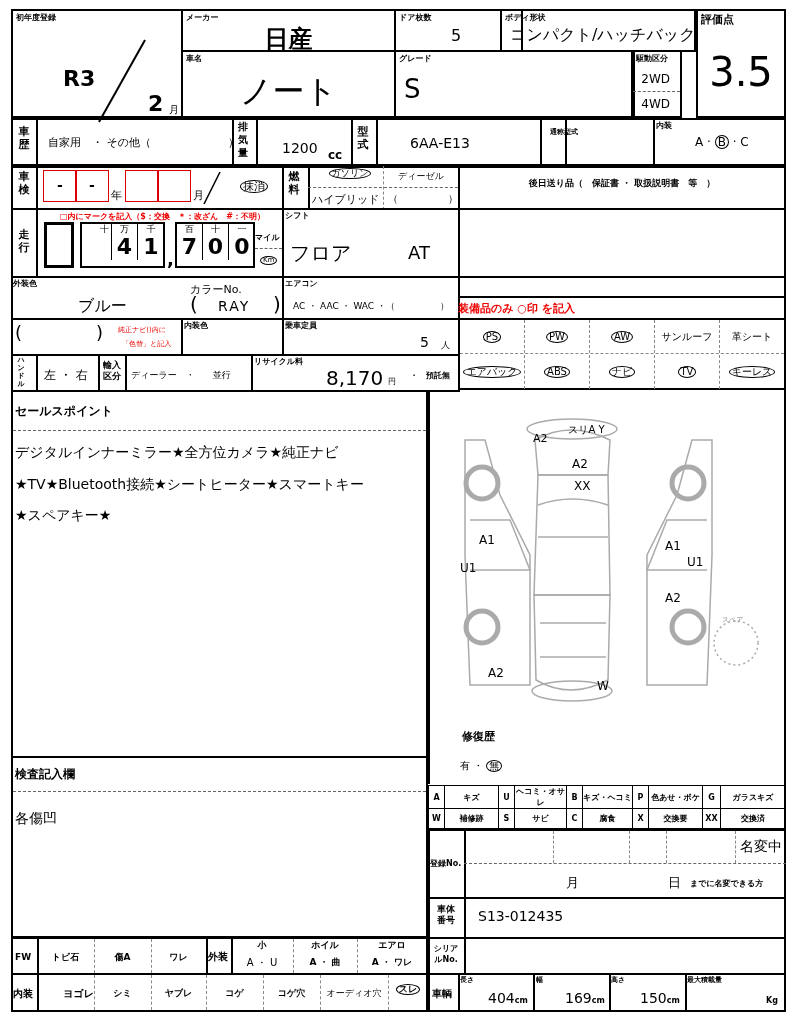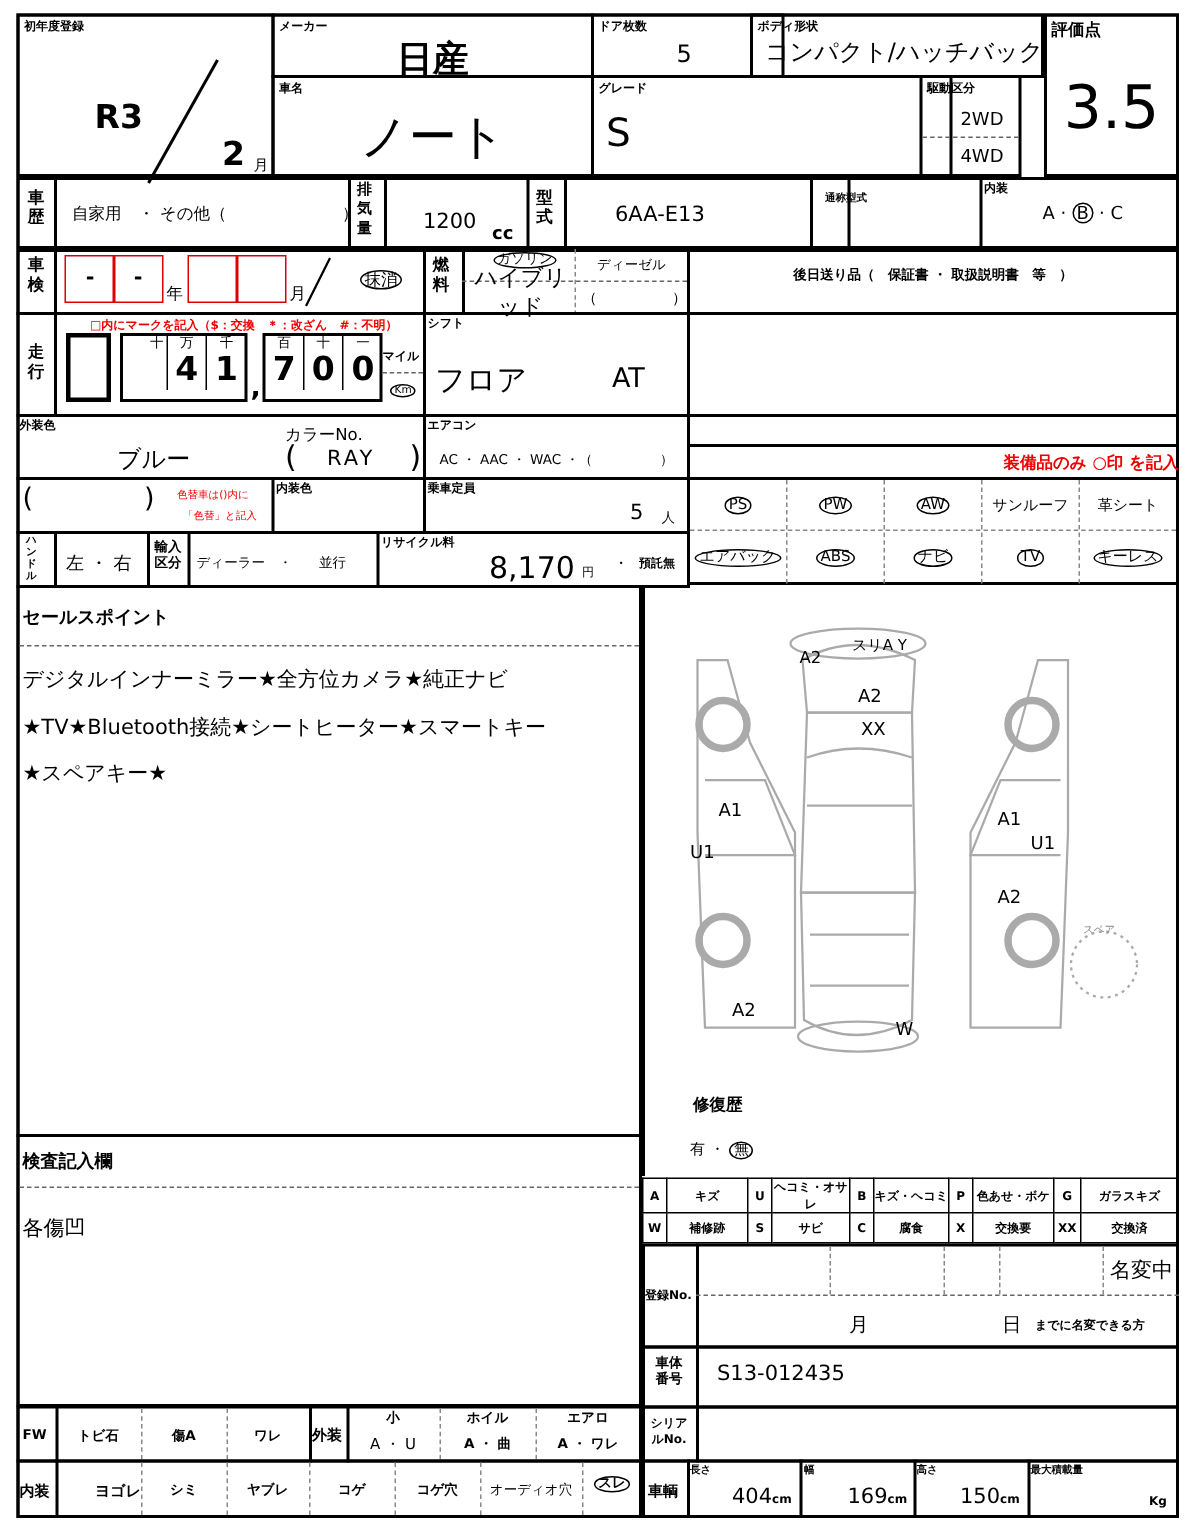--- a/index.html
+++ b/index.html
@@ -46,21 +46,21 @@
   <div class="abs" style="left:55px;top:15px;font-size:16px">5</div>
 </div>
 <div class="abs b" style="left:500px;top:9px;width:196px;height:43px">
   <span class="lbl">ボディ形状</span>
   <div class="abs" style="left:8px;top:14px;font-size:16px;white-space:nowrap">コンパクト/ハッチバック</div>
 </div>
 <div class="abs b" style="left:394px;top:50px;width:241px;height:68px">
   <span class="lbl">グレード</span>
   <div class="abs" style="left:8px;top:22px;font-size:26px">S</div>
 </div>
-<div class="abs b" style="left:613px;top:50px;width:68px;height:68px">
+<div class="abs b" style="left:631px;top:50px;width:51px;height:68px">
   <span class="lbl">駆動区分</span>
   <div class="abs" style="right:10px;top:20px;font-size:12px">2WD</div>
   <div class="abs dash" style="left:0;right:0;top:39px"></div>
   <div class="abs" style="right:10px;top:45px;font-size:12px">4WD</div>
 </div>
 <div class="abs b" style="left:696px;top:9px;width:90px;height:109px">
   <span class="lbl" style="font-size:11px">評価点</span>
   <div class="abs" style="left:0;right:0;top:38px;text-align:center;font-size:40px">3.5</div>
 </div>
 
@@ -101,21 +101,21 @@
     <line x1="20" y1="2" x2="4" y2="34" stroke="#000" stroke-width="1.5"></line>
   </svg>
 <div class="abs" style="left:240px;top:180px;font-size:11px"><span class="circ">抹消</span></div>
 <div class="abs" style="left:282px;top:166px;height:44px;border-left:2px solid #000"></div>
 <div class="vlbl" style="left:287px;top:170px;width:14px;word-break:break-all">燃料</div>
 <div class="abs" style="left:308px;top:166px;height:44px;border-left:2px solid #000"></div>
 <div class="abs" style="left:318px;top:168px;font-size:9px;width:64px;text-align:center"><span class="circ">ガソリン</span></div>
 <div class="abs" style="left:385px;top:170px;font-size:9px;width:72px;text-align:center">ディーゼル</div>
 <div class="abs dash" style="left:308px;top:187px;width:150px"></div>
 <div class="abs" style="left:383px;top:166px;height:44px;border-left:1px dashed #888"></div>
-<div class="abs" style="left:312px;top:176px;font-size:15px;width:70px;text-align:center">ハイブリッド</div>
+<div class="abs" style="left:312px;top:192px;font-size:11px;width:70px;">ハイブリッド</div>
 <div class="abs" style="left:388px;top:192px;font-size:10px">（　　　　　）</div>
 <div class="abs" style="left:458px;top:166px;height:44px;border-left:2px solid #000"></div>
 <div class="abs" style="left:458px;top:177px;width:328px;text-align:center;font-size:9px;font-weight:bold;white-space:pre">後日送り品（　保証書 ・ 取扱説明書　等　）</div>
 
 <div class="abs b" style="left:11px;top:208px;width:775px;height:70px"></div>
 <div class="vlbl" style="left:14px;top:228px;width:20px;word-break:break-all">走行</div>
 <div class="abs" style="left:36px;top:208px;height:70px;border-left:2px solid #000"></div>
 <div class="abs red" style="left:60px;top:211px;font-size:8px;font-weight:bold;white-space:nowrap">□内にマークを記入（$：交換　＊：改ざん　#：不明）</div>
 <div class="odo" style="left:44px;top:222px;width:30px;height:46px;border-width:3px"></div>
 <div class="odo" style="left:80px;top:222px;width:85px;height:46px">
@@ -145,31 +145,31 @@
 <div class="abs" style="left:190px;top:292px;font-size:20px">(</div>
 <div class="abs" style="left:218px;top:298px;font-size:14px;letter-spacing:2px">RAY</div>
 <div class="abs" style="left:273px;top:292px;font-size:20px">)</div>
 <div class="abs" style="left:282px;top:276px;height:44px;border-left:2px solid #000"></div>
 <span class="lbl" style="left:285px;top:278px">エアコン</span>
 <div class="abs" style="left:293px;top:300px;font-size:9px;white-space:pre">AC ・ AAC ・ WAC ・（　　　　　）</div>
 
 <div class="abs b" style="left:11px;top:318px;width:449px;height:38px"></div>
 <div class="abs" style="left:15px;top:322px;font-size:18px">(</div>
 <div class="abs" style="left:96px;top:322px;font-size:18px">)</div>
-<div class="abs red" style="left:118px;top:325px;font-size:7px">色替車は()内に</div>
+<div class="abs red" style="left:118px;top:325px;font-size:7px">純正ナビ()内に</div>
 <div class="abs red" style="left:122px;top:339px;font-size:7px">「色替」と記入</div>
 <div class="abs" style="left:181px;top:318px;height:38px;border-left:2px solid #000"></div>
 <span class="lbl" style="left:184px;top:320px">内装色</span>
 <div class="abs" style="left:282px;top:318px;height:38px;border-left:2px solid #000"></div>
 <span class="lbl" style="left:285px;top:320px">乗車定員</span>
 <div class="abs" style="left:420px;top:334px;font-size:14px">5</div>
 <div class="abs" style="left:441px;top:339px;font-size:9px">人</div>
 
 <div class="abs b" style="left:458px;top:296px;width:328px;height:24px"></div>
-<div class="abs red" style="left:458px;top:301px;width:328px;text-align:right;font-size:11px;font-weight:bold">装備品のみ ○印 を記入</div>
+<div class="abs red" style="left:458px;top:301px;width:328px;text-align:left;font-size:11px;font-weight:bold">装備品のみ ○印 を記入</div>
 <div class="abs b" style="left:458px;top:318px;width:328px;height:72px"></div>
 <div class="abs" style="left:460px;top:320px;width:324px;height:34px;display:flex;border-bottom:1px dashed #888">
   <div class="eq" style="position:relative;flex:1">
       <span class="circ">PS</span>
     </div>
   <div class="eq" style="position:relative;flex:1">
       <span class="circ">PW</span>
     </div>
   <div class="eq" style="position:relative;flex:1">
       <span class="circ">AW</span>

